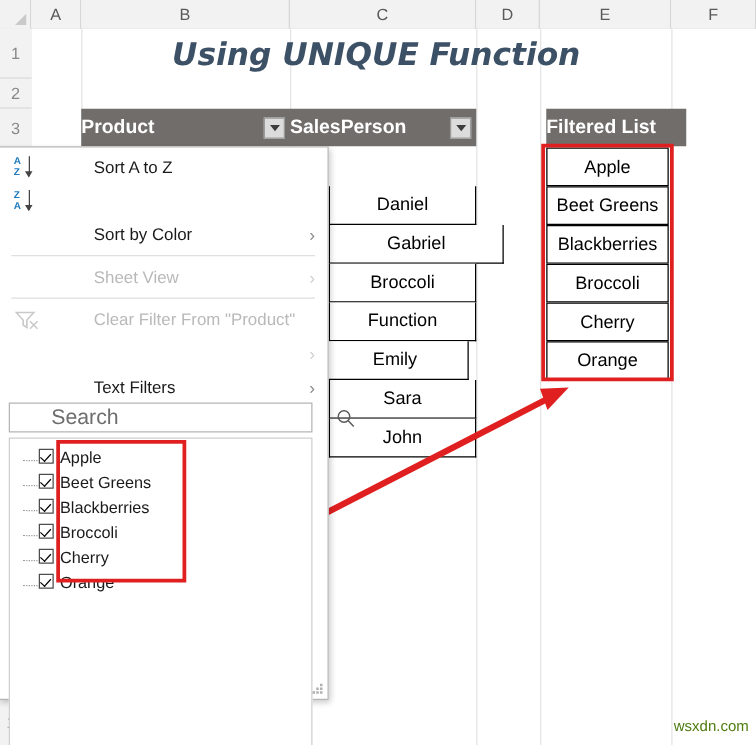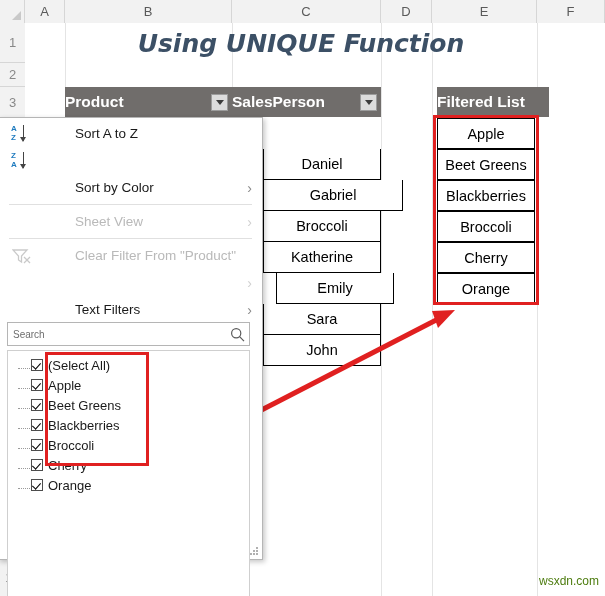--- a/index.html
+++ b/index.html
@@ -170,22 +170,22 @@
 
   
   .search-wrap {
     position:absolute; left:8px; top:204px;
     width:243px; height:24px;
     border:1px solid #b5b5b5; background:#fff; box-sizing:border-box;
     display:flex; align-items:center;
   }
   .search-input {
     border:none; outline:none; flex:1 1 auto;
-    font-family:"Liberation Sans", sans-serif; font-size:10px;
-    color:#4d7c0f; padding-left:5px; background:transparent;
+    font-family:"Liberation Sans", sans-serif; font-size:17px;
+    color:#4d7c0f; padding-left:5px; background:transparent;margin-left:28px;
   }
   .search-input::placeholder { color:#6d6d6d; }
   .search-ico { width:24px; flex:0 0 24px; display:flex; align-items:center; justify-content:center; }
 
   
   .check-list {
     position:absolute; left:8px; top:232px;
     width:243px; height:255px;
     border:1px solid #cfcfcf; background:#fff; box-sizing:border-box;
     padding-top:4px;
@@ -291,23 +291,23 @@
   <div class="cell sales" style="left:263px; top:149px; width:118px">
       <span>Daniel</span>
     </div>
   <div class="cell sales" style="left:263px; top:180px; width:140px">
       <span>Gabriel</span>
     </div>
   <div class="cell sales" style="left:263px; top:211px; width:118px">
       <span>Broccoli</span>
     </div>
   <div class="cell sales" style="left:263px; top:242px; width:118px">
-      <span>Katherine</span>
-    </div>
-  <div class="cell sales" style="left:276px; top:273px; width:118px">
+      <span>Function</span>
+    </div>
+  <div class="cell sales" style="left:257px; top:273px; width:118px">
       <span>Emily</span>
     </div>
   <div class="cell sales" style="left:263px; top:304px; width:118px">
       <span>Sara</span>
     </div>
   <div class="cell sales" style="left:263px; top:335px; width:118px">
       <span>John</span>
     </div>
 
   <div class="tbl-head" style="left:437px; top:87px; width:112px">
@@ -416,25 +416,20 @@
         <circle cx="6.2" cy="6.2" r="4.6" fill="none" stroke="#5a5a5a" stroke-width="1.2"></circle>
         <line x1="9.6" y1="9.6" x2="14" y2="14.2" stroke="#5a5a5a" stroke-width="1.2"></line>
       </svg>
     </span>
   </div>
 
   <div class="check-list">
     <div class="check-row">
       <span class="tree-dash"></span>
       <span class="cbox"></span>
-      <span class="check-label">(Select All)</span>
-    </div>
-    <div class="check-row">
-      <span class="tree-dash"></span>
-      <span class="cbox"></span>
       <span class="check-label">Apple</span>
     </div>
     <div class="check-row">
       <span class="tree-dash"></span>
       <span class="cbox"></span>
       <span class="check-label">Beet Greens</span>
     </div>
     <div class="check-row">
       <span class="tree-dash"></span>
       <span class="cbox"></span>

